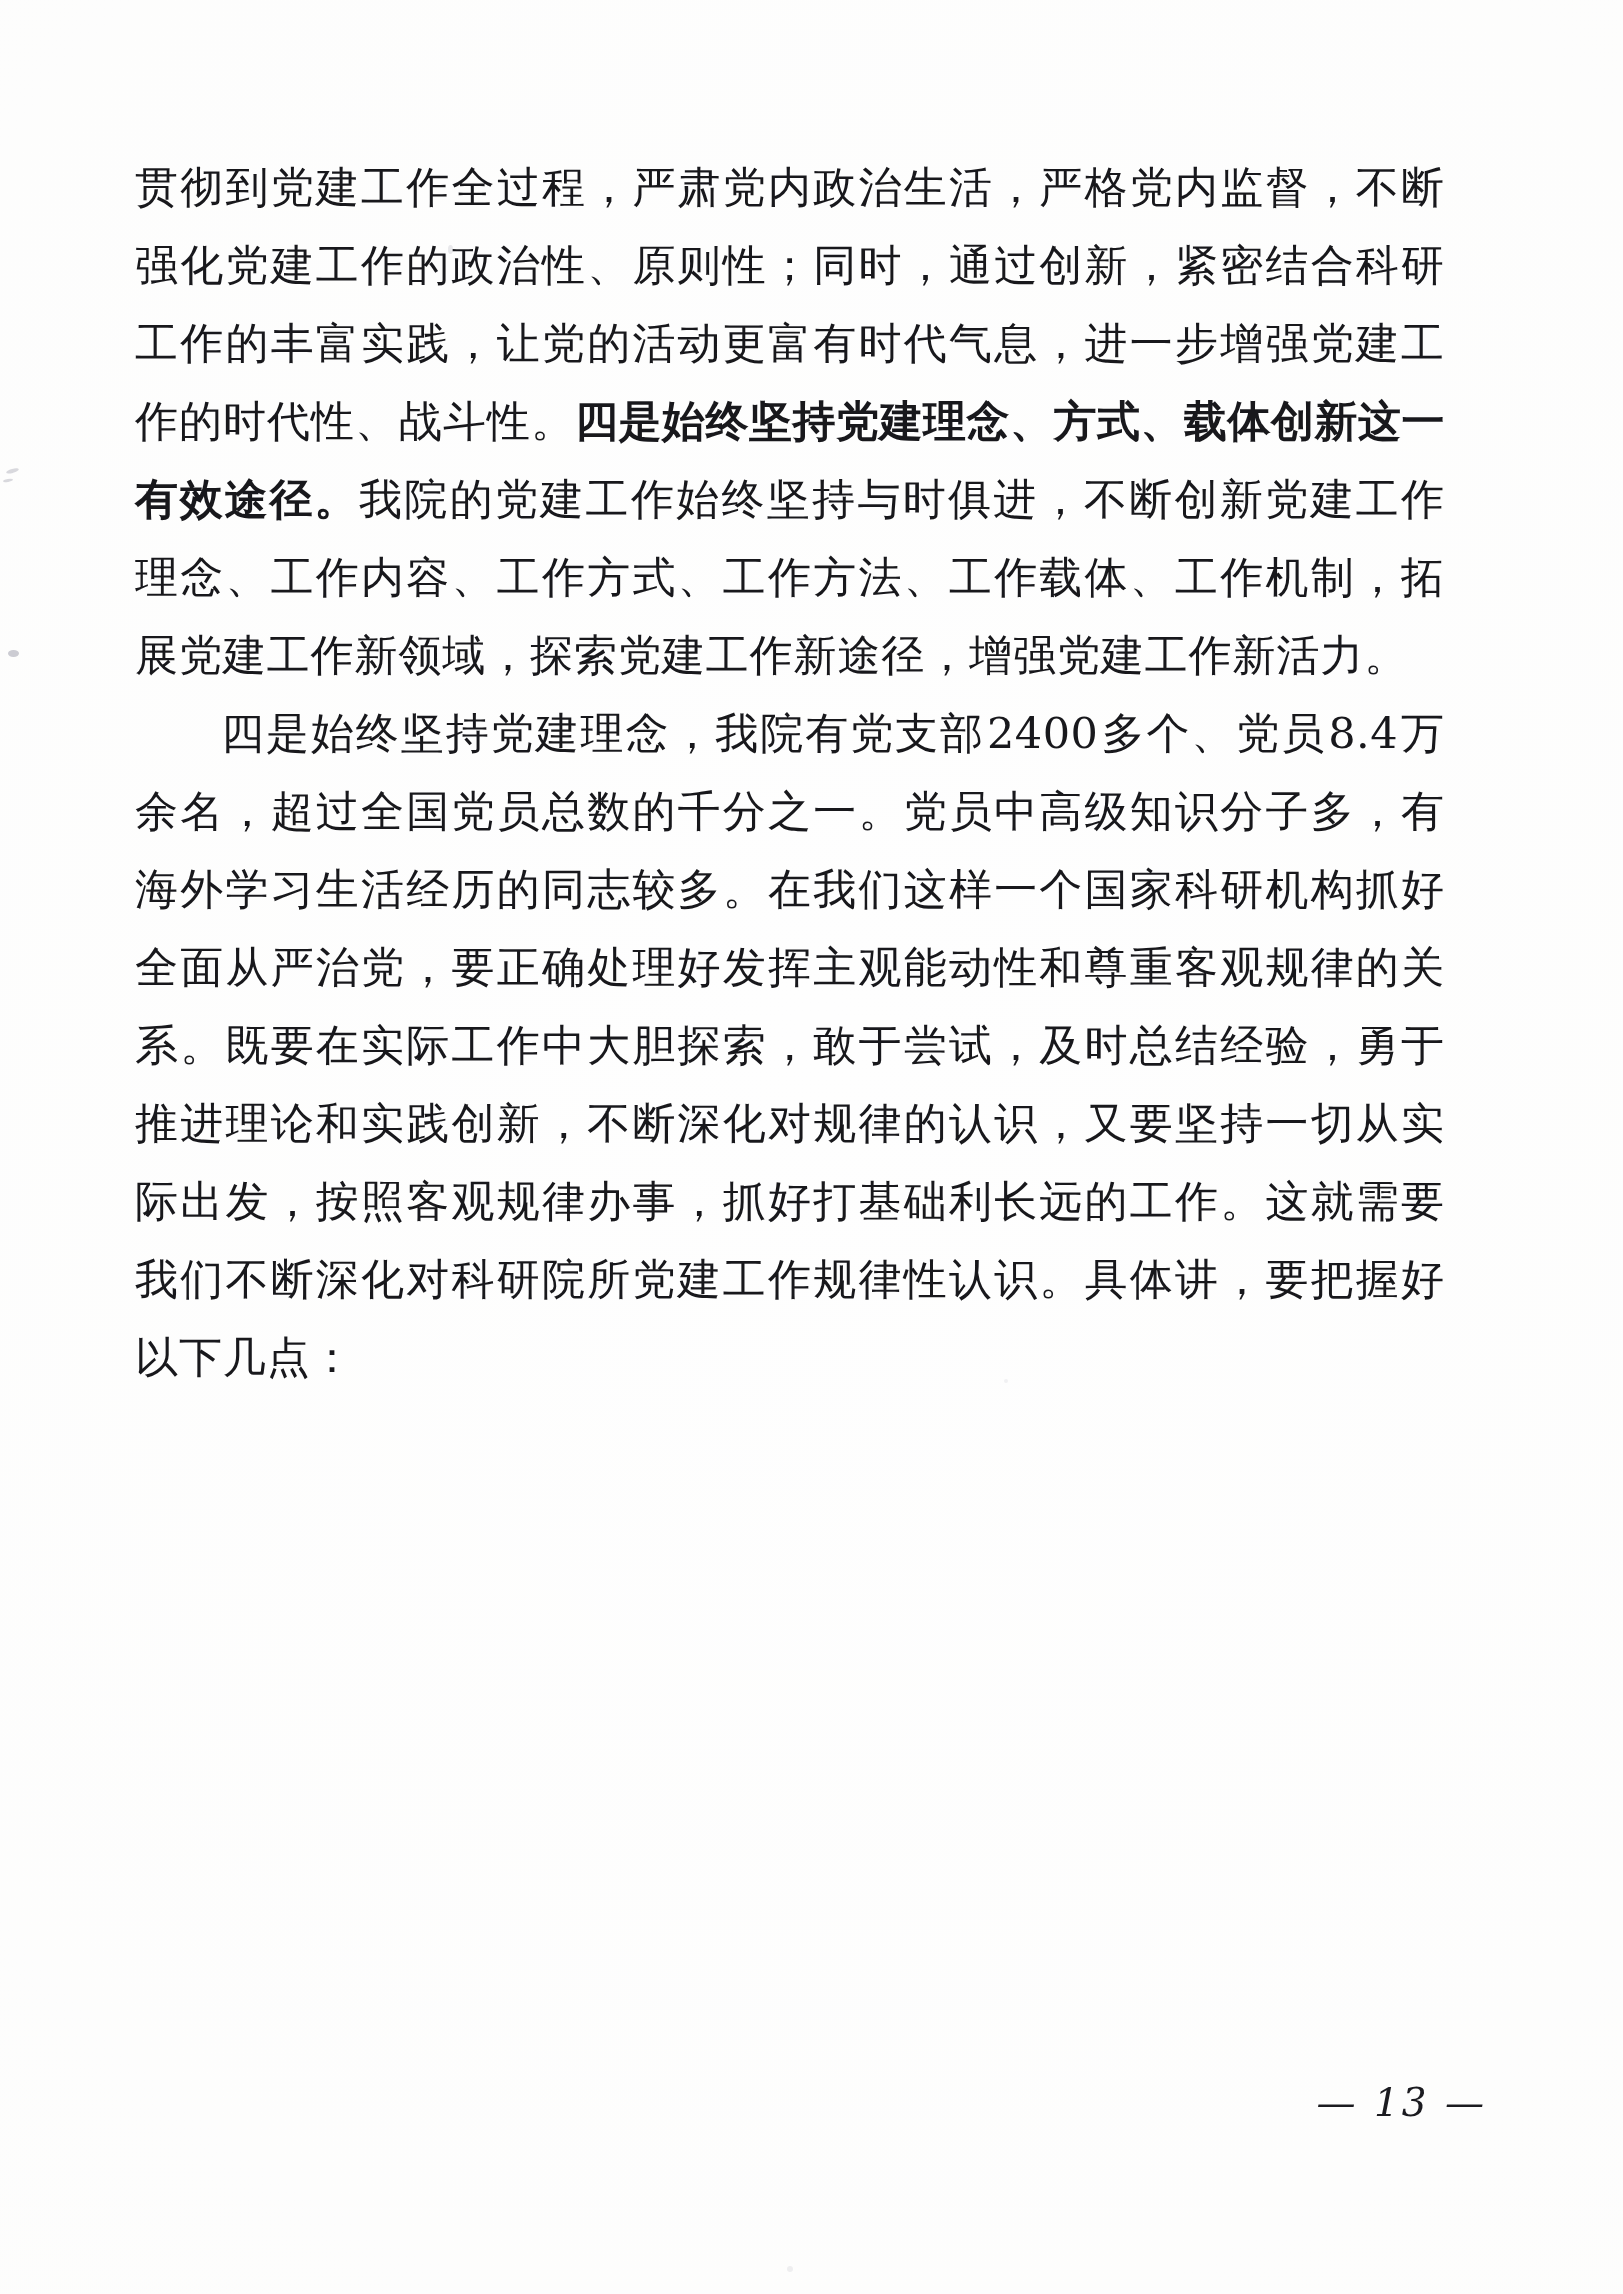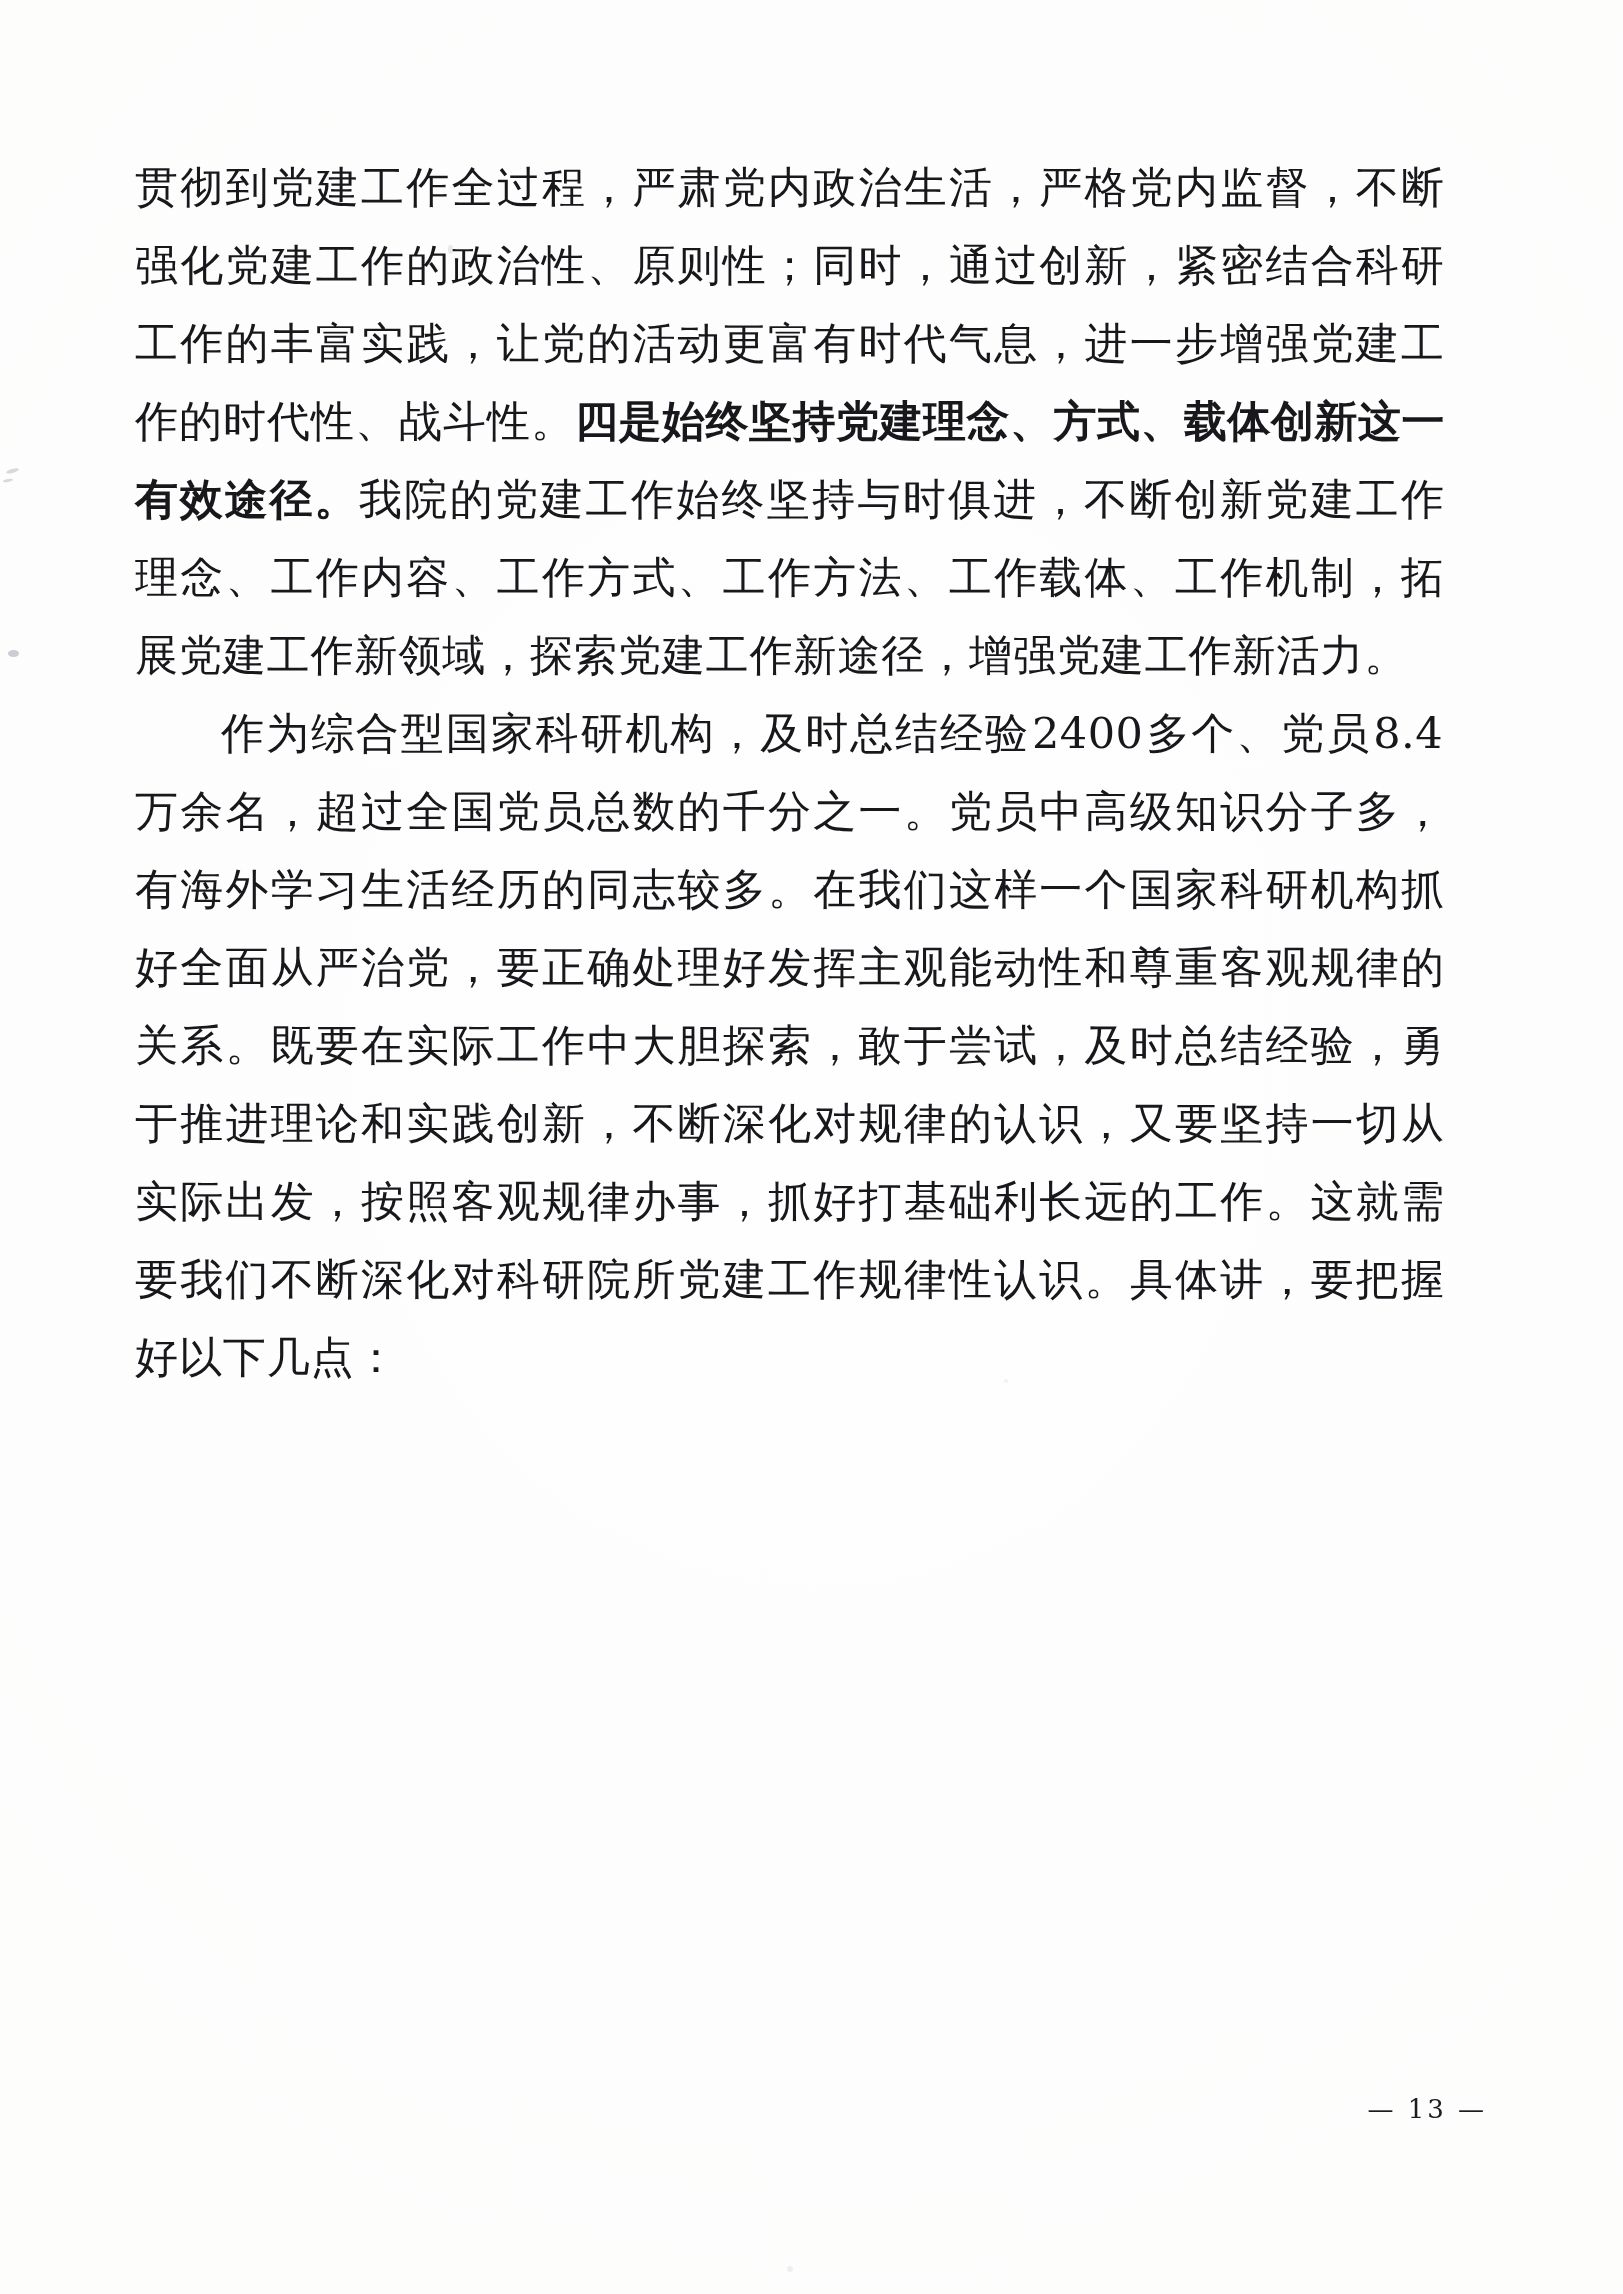--- a/index.html
+++ b/index.html
@@ -80,26 +80,27 @@
     text-indent: 2em;
     letter-spacing: 1.4px;
     font-family: "DejaVu Serif", "Liberation Serif", serif;
   }
 
   
   .page-number {
     position: absolute;
     right: 148px;
     bottom: 172px;
-    font-size: 26px;
+    font-size: 39px;
     line-height: 1;
     color: #1b1b20;
     letter-spacing: 3px;
     font-family: "DejaVu Serif", "Liberation Serif", serif;
     white-space: nowrap;
+    font-style: italic;
   }
 
   
   .speck {
     position: absolute;
     background: #b9b9c2;
     opacity: 0.55;
     border-radius: 50%;
     pointer-events: none;
   }
@@ -122,21 +123,21 @@
   <span class="speck speck-c"></span>
   <span class="speck speck-d"></span>
   <span class="speck speck-e"></span>
   <span class="speck speck-f"></span>
 
   <div class="content">
 
     <p class="para cont"><span>贯彻到党建工作全过程，严肃党内政治生活，严格党内监督，不断强化党建工作的政治性、原则性；同时，通过创新，紧密结合科研工作的丰富实践，让党的活动更富有时代气息，进一步增强党建工作的时代性、战斗性。</span><span class="b">四是始终坚持党建理念、方式、载体创新这一有效途径。</span><span>我院的党建工作始终坚持与时俱进，不断创新党建工作理念、工作内容、工作方式、工作方法、工作载体、工作机制，拓展党建工作新领域，探索党建工作新途径，增强党建工作新活力。</span></p>
 
 
-    <p class="para"><span>作为综合型国家科研机构，及时总结经验</span><span class="num">2400</span><span>多个、党员</span><span class="num">8.4</span><span>万余名，超过全国党员总数的千分之一。党员中高级知识分子多，有海外学习生活经历的同志较多。在我们这样一个国家科研机构抓好全面从严治党，要正确处理好发挥主观能动性和尊重客观规律的关系。既要在实际工作中大胆探索，敢于尝试，及时总结经验，勇于推进理论和实践创新，不断深化对规律的认识，又要坚持一切从实际出发，按照客观规律办事，抓好打基础利长远的工作。这就需要我们不断深化对科研院所党建工作规律性认识。具体讲，要把握好以下几点：</span></p>
+    <p class="para"><span>四是始终坚持党建理念，我院有党支部</span><span class="num">2400</span><span>多个、党员</span><span class="num">8.4</span><span>万余名，超过全国党员总数的千分之一。党员中高级知识分子多，有海外学习生活经历的同志较多。在我们这样一个国家科研机构抓好全面从严治党，要正确处理好发挥主观能动性和尊重客观规律的关系。既要在实际工作中大胆探索，敢于尝试，及时总结经验，勇于推进理论和实践创新，不断深化对规律的认识，又要坚持一切从实际出发，按照客观规律办事，抓好打基础利长远的工作。这就需要我们不断深化对科研院所党建工作规律性认识。具体讲，要把握好以下几点：</span></p>
 
 
   </div>
 
   <div class="page-number">— 13 —</div>
 
 </div>
 
 
 </body></html>

